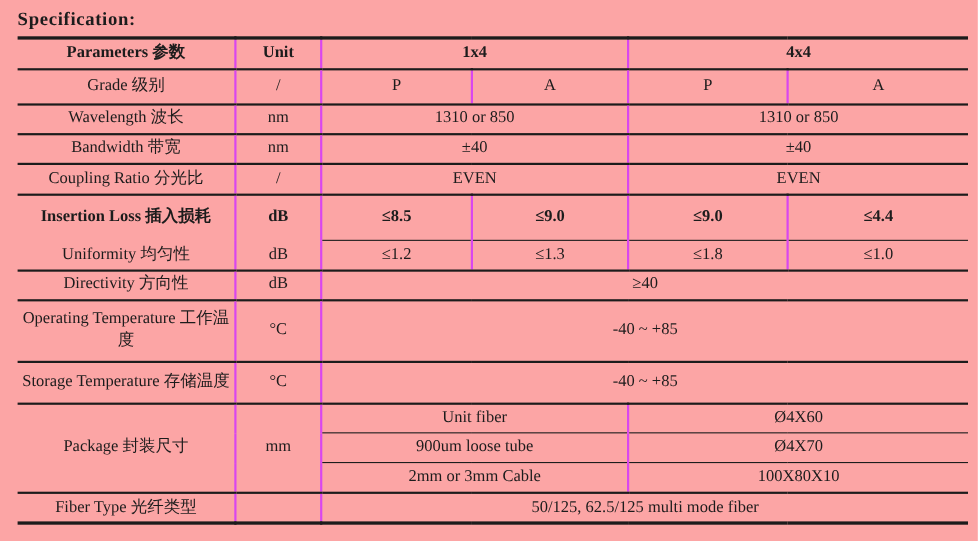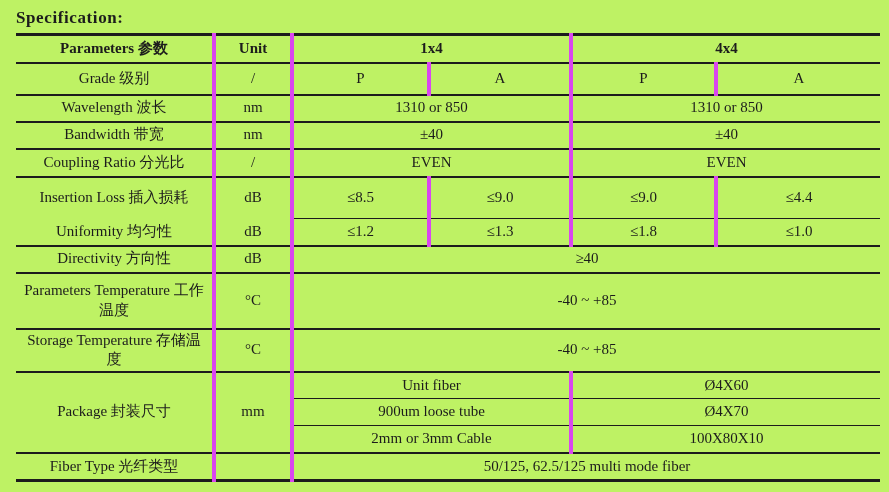--- a/index.html
+++ b/index.html
@@ -4,21 +4,21 @@
 <style>
   html, body {
     margin: 0;
     padding: 0;
     background: #ffffff;
   }
   .page {
     position: relative;
     width: 889px;
     height: 492px;
-    background: #bef264;
+    background: #fca5a5;
     font-family: "Liberation Serif", "DejaVu Serif", serif;
     color: #1c1c1c;
     overflow: hidden;
   }
   .doc-title {
     margin: 8px 0 5px 16px;
     font-size: 17px;
     font-weight: bold;
     letter-spacing: 0.6px;
   }
@@ -36,36 +36,36 @@
     vertical-align: middle;
     padding: 1px 4px;
     line-height: 1.3;
     border-bottom: 2px solid #1c1c1c;
     overflow: hidden;
   }
   .spec-table td.hdr {
     font-weight: bold;
   }
   .spec-table td.vl {
-    border-left: 4px solid #d946ef;
+    border-left: 2px solid #d946ef;
     text-align: center;
   }
   .spec-table td.no-bottom {
     border-bottom: none;
   }
   .spec-table td.thin-bottom {
     border-bottom: 1.5px solid #1c1c1c;
     margin-left: 28px;
   }
   
   tr.r-header   { height: 28px; }
   tr.r-grade    { height: 32px; }
   tr.r-std      { height: 27px; }
   tr.r-coupling { height: 28px; }
-  tr.r-il       { height: 42px; }
+  tr.r-il       { height: 42px; font-weight: bold; }
   tr.r-temp-op  { height: 56px; }
   tr.r-temp-st  { height: 38px; }
   tr.r-pkg      { height: 27px; }
   tr.r-fiber    { height: 28px; }
 </style>
 </head>
 <body>
 
 <div class="page">
 
@@ -137,21 +137,21 @@
         <td class="vl">≤1.0</td>
       </tr>
 
       <tr class="r-std">
         <td>Directivity 方向性</td>
         <td class="vl">dB</td>
         <td class="vl" colspan="4">≥40</td>
       </tr>
 
       <tr class="r-temp-op">
-        <td>Parameters Temperature 工作温度</td>
+        <td>Operating Temperature 工作温度</td>
         <td class="vl">°C</td>
         <td class="vl" colspan="4">-40 ~ +85</td>
       </tr>
 
       <tr class="r-temp-st">
         <td>Storage Temperature 存储温度</td>
         <td class="vl">°C</td>
         <td class="vl" colspan="4">-40 ~ +85</td>
       </tr>
 

